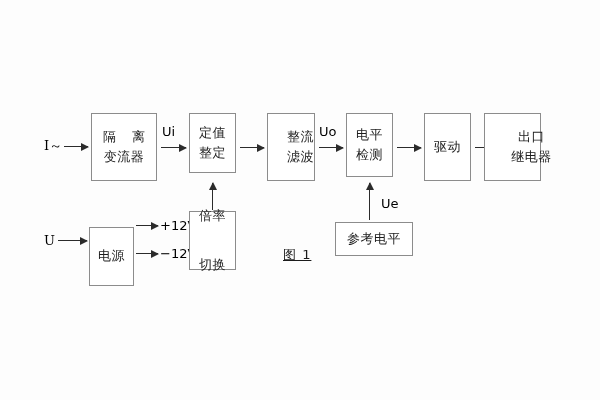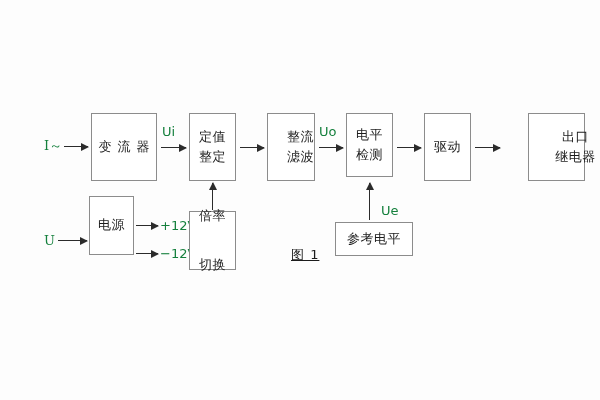--- a/index.html
+++ b/index.html
@@ -40,21 +40,21 @@
     letter-spacing: 6px;
     text-indent: 6px;
   }
   .block.single {
     flex-direction: row;
   }
 
   
   .label {
     position: absolute;
-    color: #15803d;
+    color: #000000;
     font-size: 13px;
     white-space: nowrap;
     line-height: 1;
   }
   .label.serif {
     font-family: "DejaVu Serif", "Liberation Serif", serif;
   }
   .caption {
     position: absolute;
     color: #1c1c1c;
@@ -103,27 +103,28 @@
 
 <div id="canvas">
 
   <div class="label serif" style="left:44px; top:139px;">I～</div>
   <div class="arrow-h" style="left:64px; top:146px; width:24px;"></div>
 
   <div class="label serif" style="left:44px; top:234px;">U</div>
   <div class="arrow-h" style="left:58px; top:240px; width:29px;"></div>
 
   <div class="block wide-gap" style="left:91px; top:113px; width:66px; height:68px;">
+    <span class="ln">隔 离</span>
     <span class="ln">变流器</span>
   </div>
 
   <div class="label" style="left:162px; top:125px;">Ui</div>
   <div class="arrow-h" style="left:161px; top:147px; width:25px;"></div>
 
-  <div class="block" style="left:189px; top:113px; width:47px; height:68px;">
+  <div class="block" style="left:189px; top:113px; width:47px; height:60px;">
     <span class="ln">定值</span>
     <span class="ln">整定</span>
   </div>
 
   <div class="arrow-h" style="left:240px; top:147px; width:24px;"></div>
 
   <div class="block" style="left:267px; top:113px; width:48px; height:68px;align-items:flex-end;">
     <span class="ln">整流</span>
     <span class="ln">滤波</span>
   </div>
@@ -137,43 +138,43 @@
   </div>
 
   <div class="arrow-h" style="left:397px; top:147px; width:24px;"></div>
 
   <div class="block single" style="left:424px; top:113px; width:47px; height:68px;">
     <span class="ln">驱动</span>
   </div>
 
   <div class="arrow-h" style="left:475px; top:147px; width:25px;"></div>
 
-  <div class="block" style="left:528px; top:113px; width:57px; height:68px;padding-left:38px;">
+  <div class="block" style="left:484px; top:113px; width:57px; height:68px;padding-left:38px;">
     <span class="ln">出口</span>
     <span class="ln">继电器</span>
   </div>
 
-  <div class="block single" style="left:89px; top:196px; width:45px; height:59px;text-align:center;">
+  <div class="block single" style="left:89px; top:227px; width:45px; height:59px;text-align:center;">
     <span class="ln">电源</span>
   </div>
 
   <div class="arrow-h" style="left:136px; top:225px; width:22px;"></div>
   <div class="label" style="left:160px; top:219px;">+12V</div>
 
   <div class="arrow-h" style="left:136px; top:253px; width:22px;"></div>
   <div class="label" style="left:160px; top:247px;">−12V</div>
 
   <div class="block" style="left:189px; top:211px; width:47px; height:59px;gap:28px;">
     <span class="ln">倍率</span>
     <span class="ln">切换</span>
   </div>
   <div class="arrow-v-up" style="left:212px; top:183px; height:27px;"></div>
 
-  <div class="label" style="left:381px; top:197px;margin-top:7px;">Ue</div>
+  <div class="label" style="left:381px; top:197px;">Ue</div>
   <div class="arrow-v-up" style="left:369px; top:183px; height:37px;"></div>
 
   <div class="block single" style="left:335px; top:222px; width:78px; height:34px;">
     <span class="ln">参考电平</span>
   </div>
 
-  <div class="caption" style="left:291px; top:248px;text-decoration:underline;">图 1</div>
+  <div class="caption" style="left:283px; top:248px;text-decoration:underline;">图 1</div>
 
 </div>
 
 </body></html>

